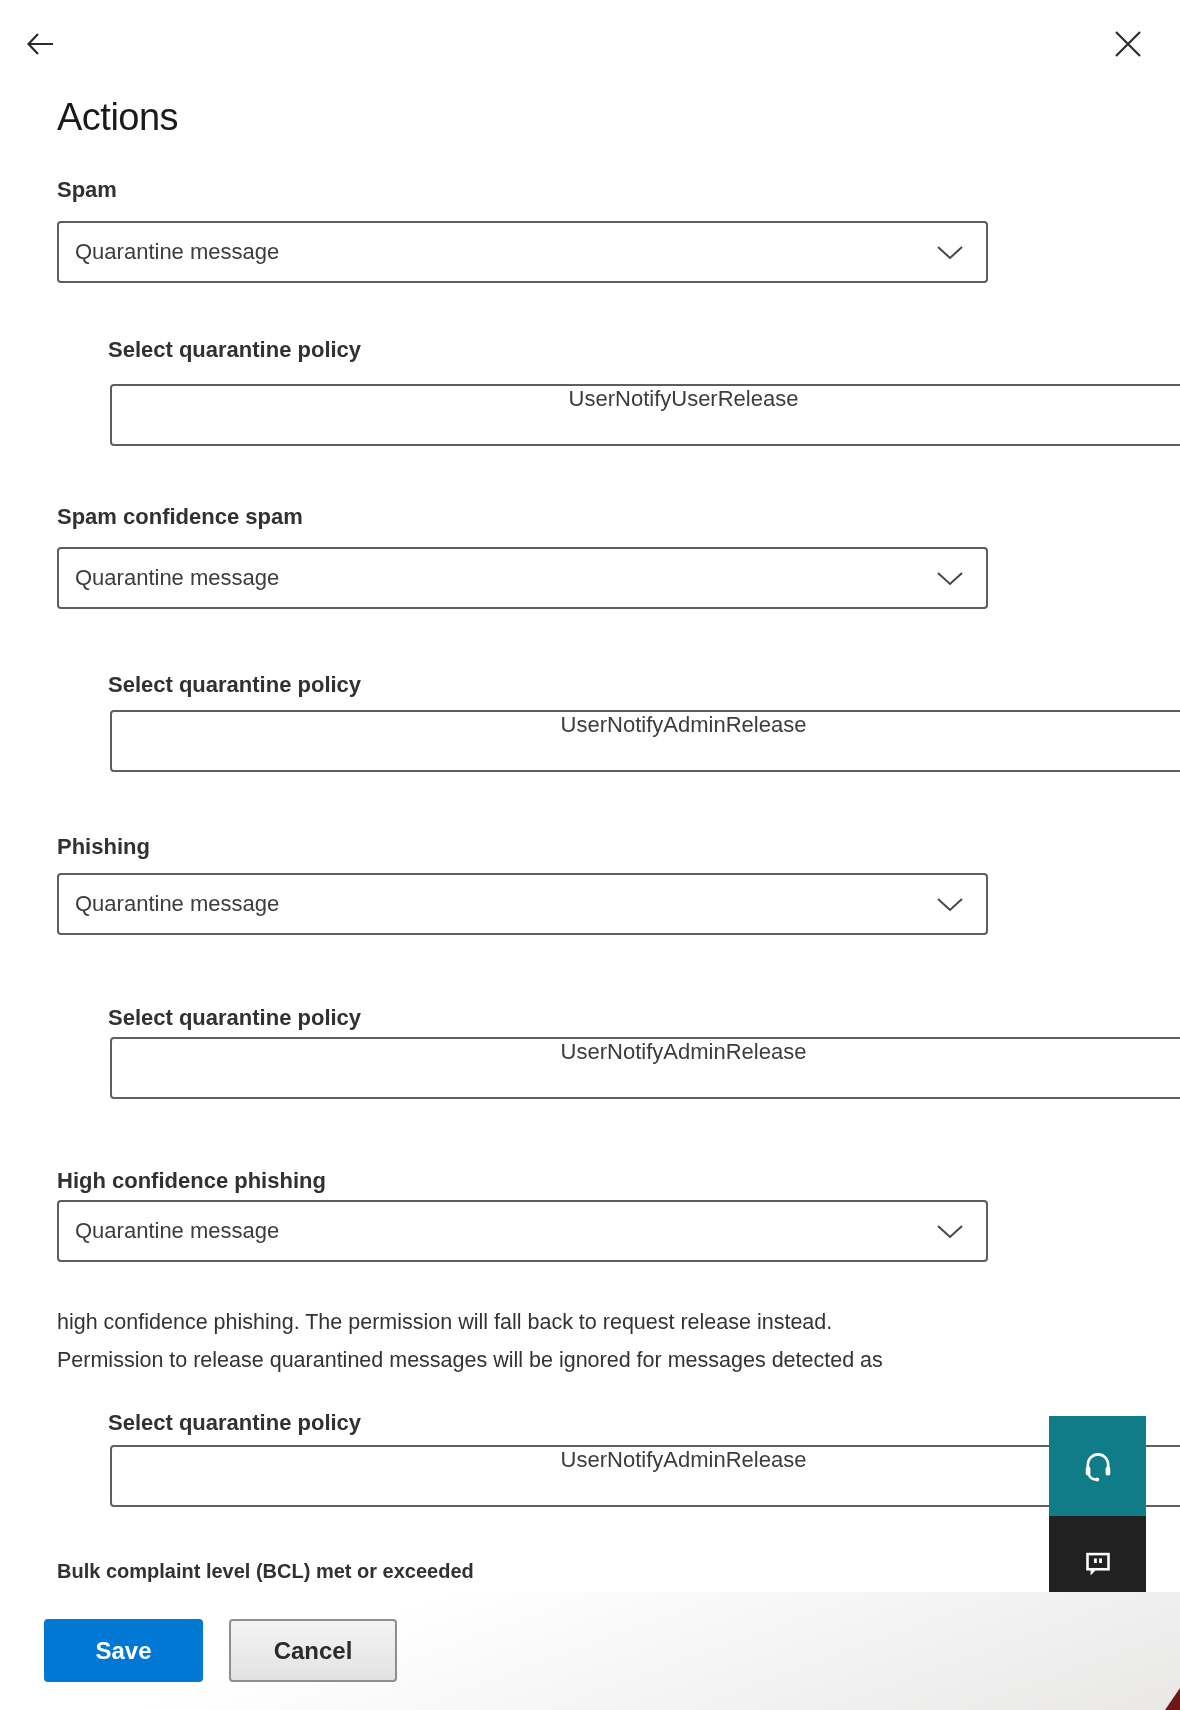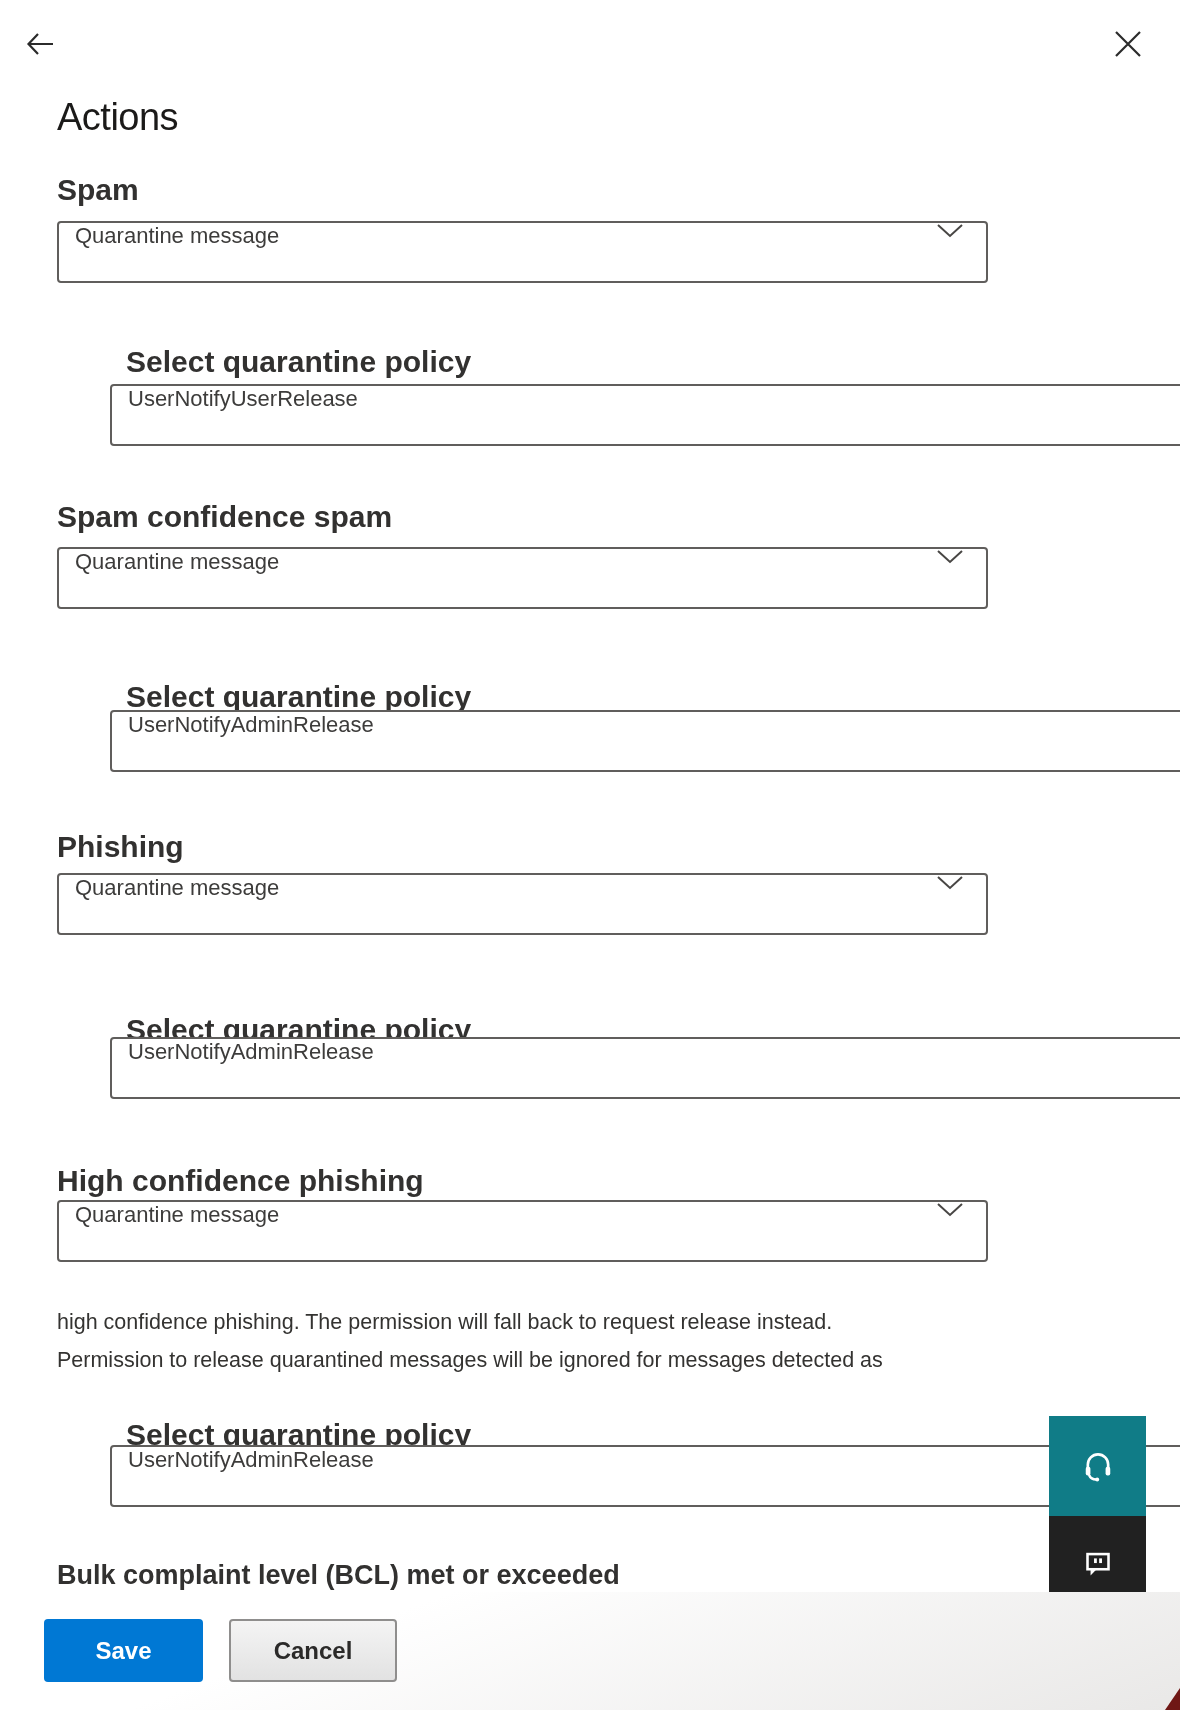--- a/index.html
+++ b/index.html
@@ -18,44 +18,44 @@
   .back-btn { left:20px; top:24px; }
   .close-btn { left:1108px; top:24px; }
 
   
   .title {
     position:absolute; left:57px; top:96px;
     font-size:38px; font-weight:400; color:#1b1a19; letter-spacing:-0.5px;
   }
   .lbl {
     position:absolute; left:57px;
-    font-size:30px; font-weight:600; color:#323130; line-height:28px;
-  }
-  .lbl.nested { left:126px;margin-top:12px; }
+    font-size:22px; font-weight:600; color:#323130; line-height:28px;
+  }
+  .lbl.nested { left:108px; }
 
   
   .dd {
     position:absolute; height:62px; background:#fff;
     border:2px solid #605e5c; border-radius:4px;
-    display:flex; align-items:flex-start; cursor:pointer;
+    display:flex; align-items:center; cursor:pointer;
   }
   .dd.l1 { left:57px;  width:931px; }
   .dd.l2 { left:110px; width:1131px;flex-direction:column; }
   .dd .txt { margin-left:16px; font-size:22px; color:#3d3c3b; }
   .dd .chev { margin-left:auto; margin-right:22px; flex:0 0 auto; }
 
   .note {
     position:absolute; left:57px; top:1303px; width:990px;
     font-size:21.5px; line-height:38px; color:#343331;
   }
   .note span { display:block; }
 
   .bulk-lbl {
     position:absolute; left:57px; top:1560px;
-    font-size:27px; font-weight:600; color:#323130; z-index:1;
+    font-size:20px; font-weight:600; color:#323130; z-index:1;
   }
 
   
   .side-btn {
     position:absolute; left:1049px; width:97px;
     display:flex; align-items:center; justify-content:center;
     border:none; cursor:pointer; z-index:2;
   }
   .help-btn { top:1416px; height:100px; background:#107c87; }
   .feedback-btn { top:1516px; height:96px; background:#212121; }

